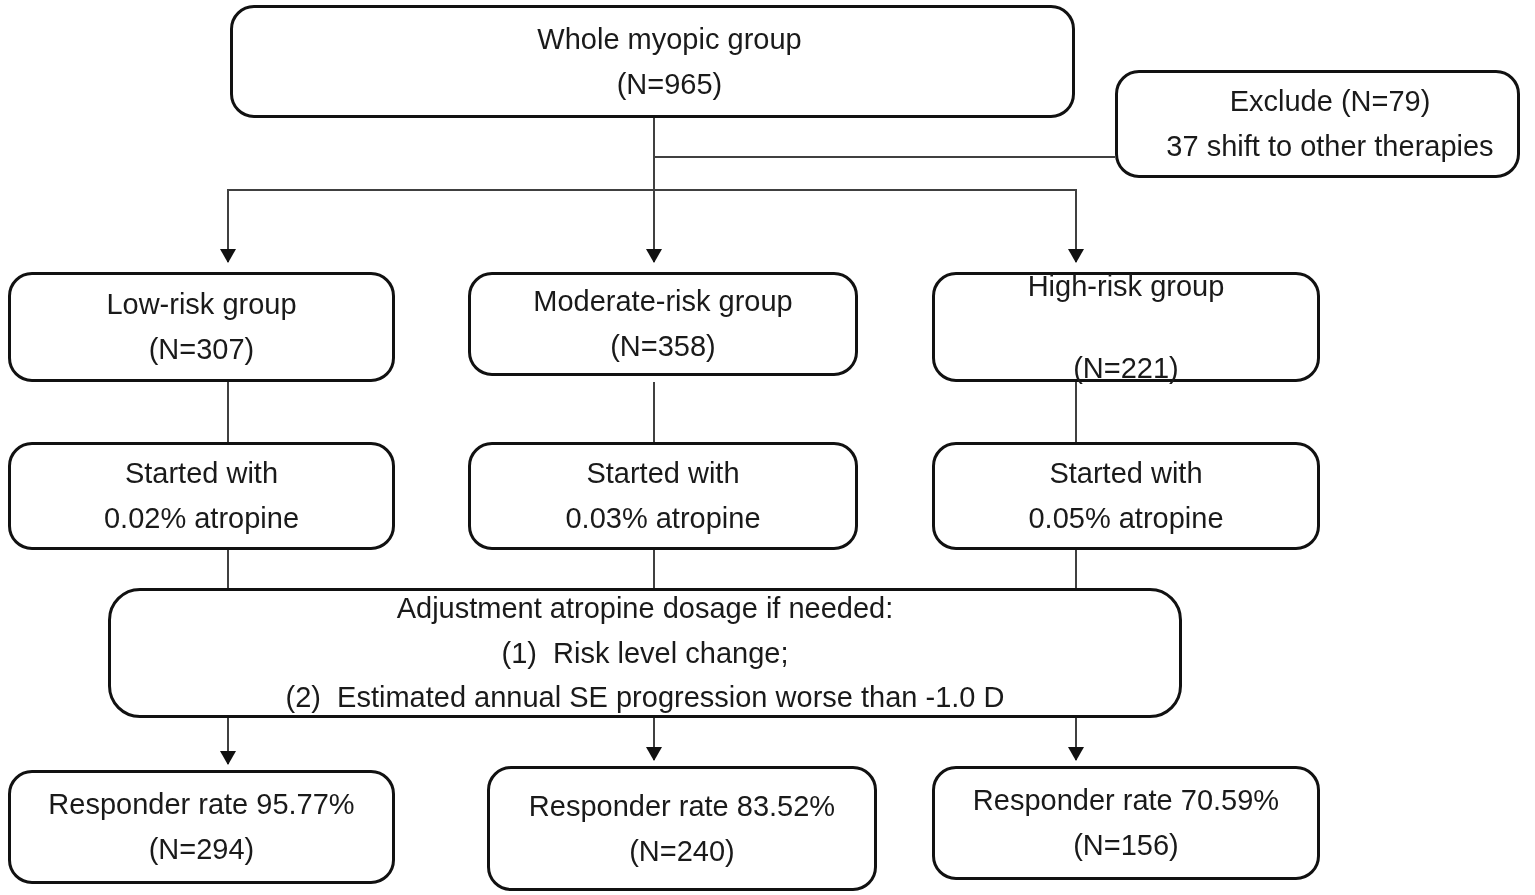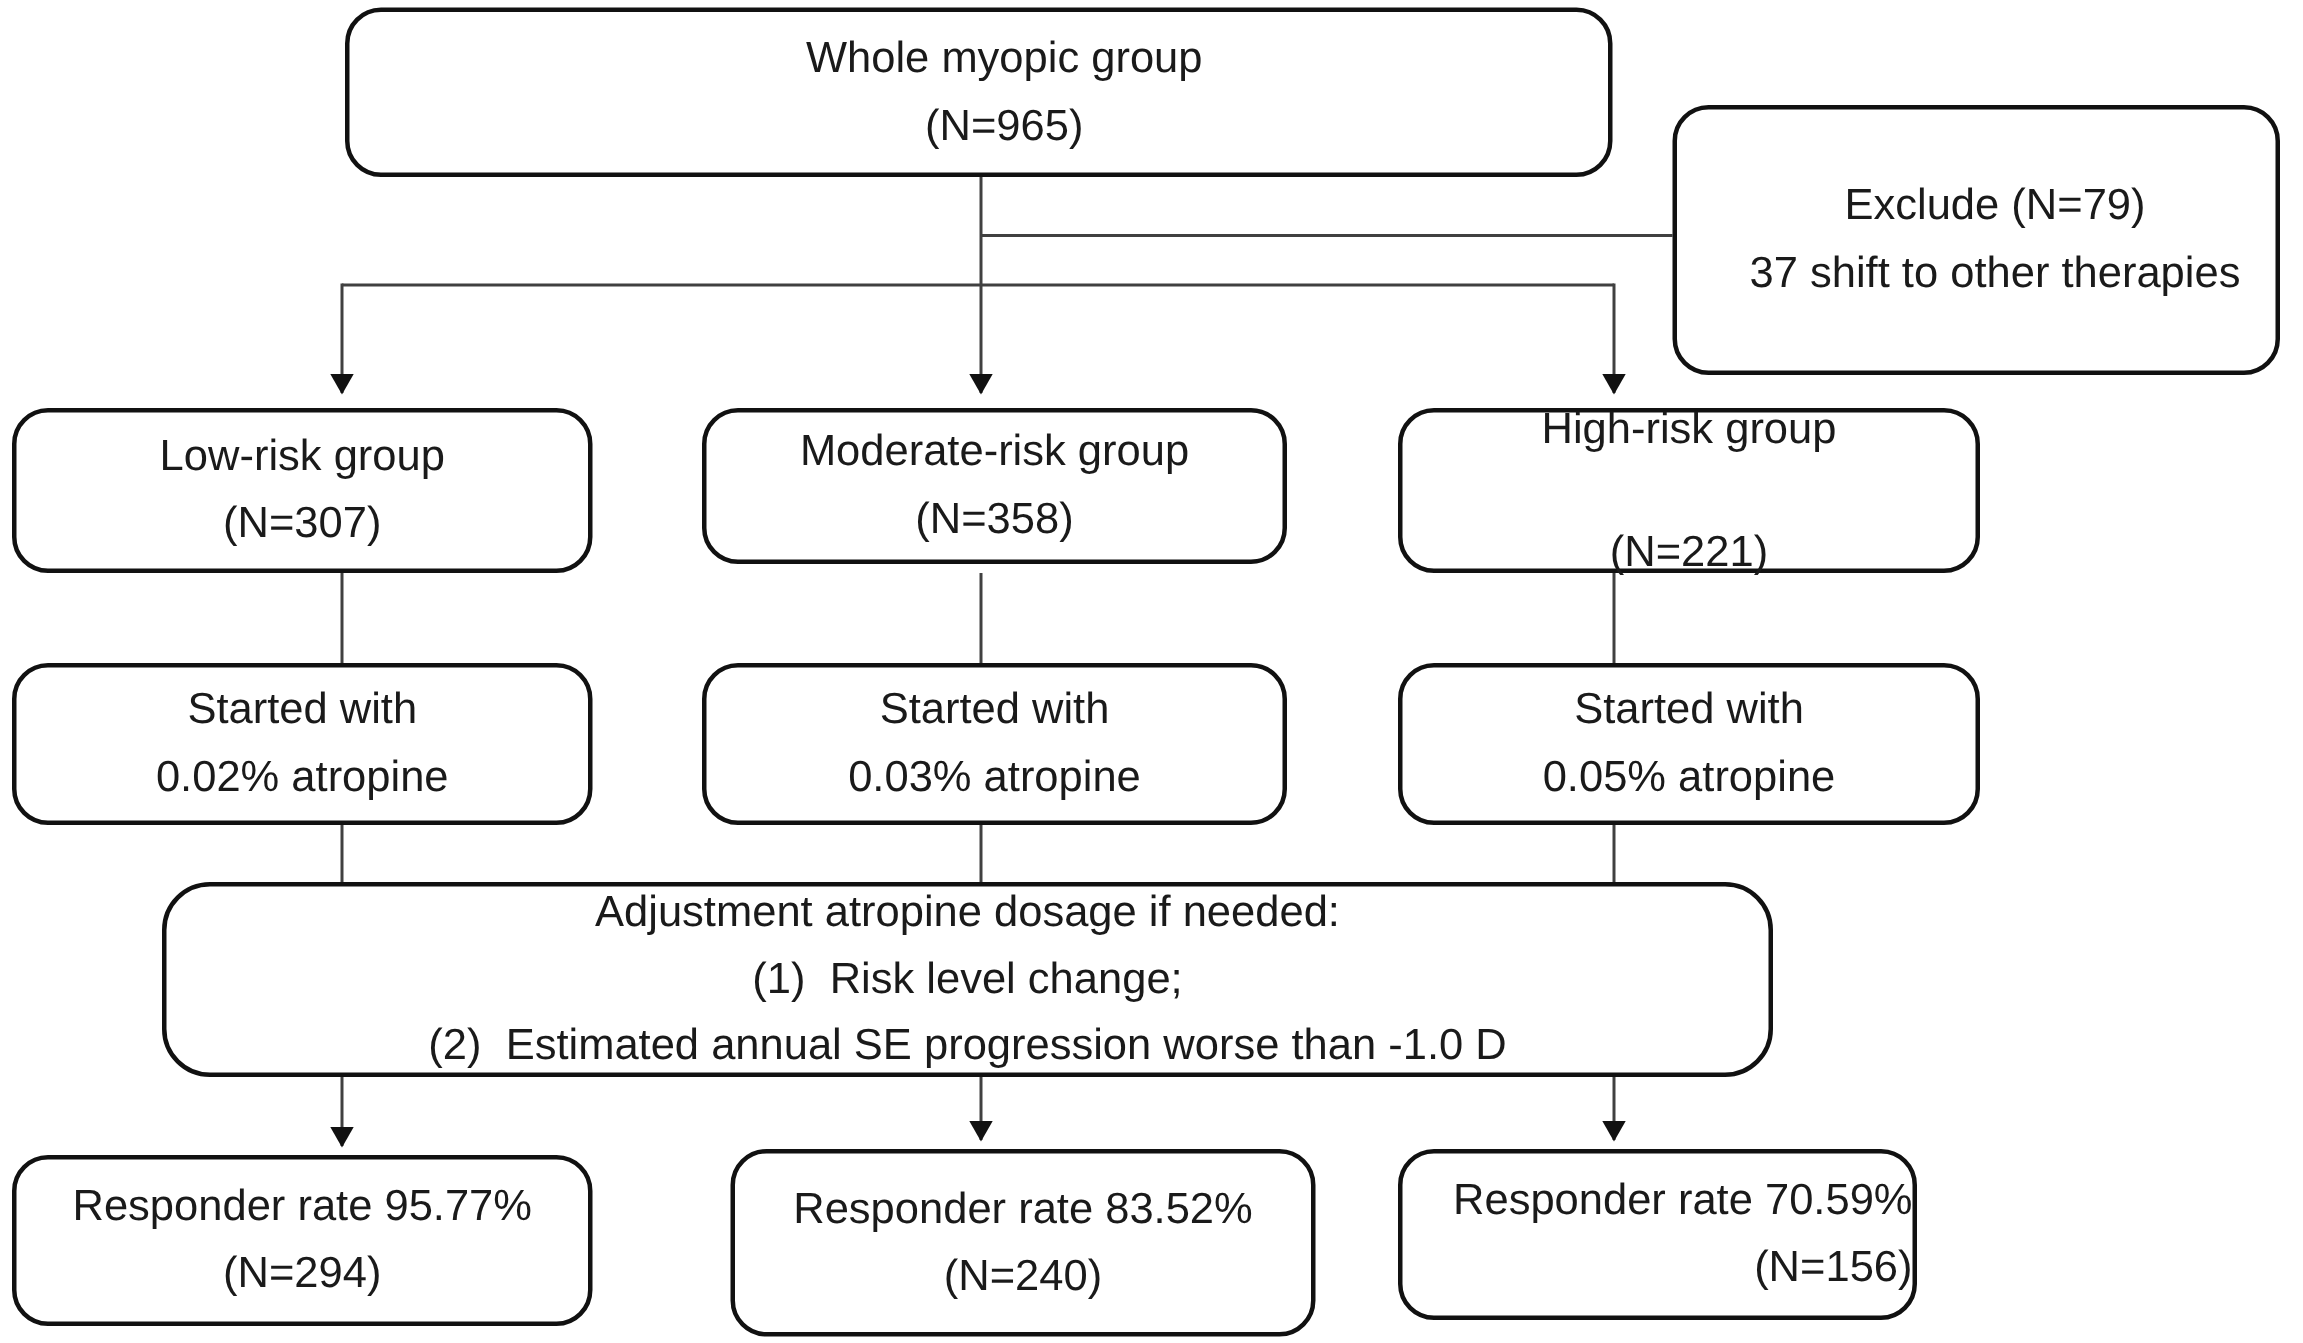--- a/index.html
+++ b/index.html
@@ -42,31 +42,31 @@
     font-size: 29px;
     line-height: 1.55;
   }
   .node .line {
     display: block;
     white-space: pre-wrap;
   }
 
   
   .n-whole      { left: 230px;  top: 5px;   width: 845px;  height: 113px; padding-left: 34px; }
-  .n-exclude    { left: 1115px; top: 70px;  width: 405px;  height: 180px; padding-left: 25px; }
+  .n-exclude    { left: 1115px; top: 70px;  width: 405px;  height: 108px; padding-left: 25px; }
   .n-low        { left: 8px;    top: 272px; width: 387px;  height: 110px; }
   .n-moderate   { left: 468px;  top: 272px; width: 390px;  height: 104px; }
   .n-high       { left: 932px;  top: 272px; width: 388px;  height: 110px; gap: 37px; }
   .n-start-low  { left: 8px;    top: 442px; width: 387px;  height: 108px; }
   .n-start-mod  { left: 468px;  top: 442px; width: 390px;  height: 108px; }
   .n-start-high { left: 932px;  top: 442px; width: 388px;  height: 108px; }
   .n-adjust     { left: 108px;  top: 588px; width: 1074px; height: 130px; border-radius: 32px; }
   .n-resp-low   { left: 8px;    top: 770px; width: 387px;  height: 114px; align-items: center; }
   .n-resp-mod   { left: 487px;  top: 766px; width: 390px;  height: 125px; }
-  .n-resp-high  { left: 932px;  top: 766px; width: 346px;  height: 114px; align-items: flex-end; }
+  .n-resp-high  { left: 932px;  top: 766px; width: 388px;  height: 114px; }
 </style>
 </head>
 <body>
 
 <div class="canvas">
 
   <svg class="connector-layer" width="1535" height="895" viewBox="0 0 1535 895" xmlns="http://www.w3.org/2000/svg">
     <defs>
       <marker id="arrow" viewBox="0 0 14 16" markerUnits="userSpaceOnUse" markerWidth="14" markerHeight="16" refX="13" refY="8" orient="auto">
         <path d="M0,0 L14,8 L0,16 Z" fill="#111111"></path>

